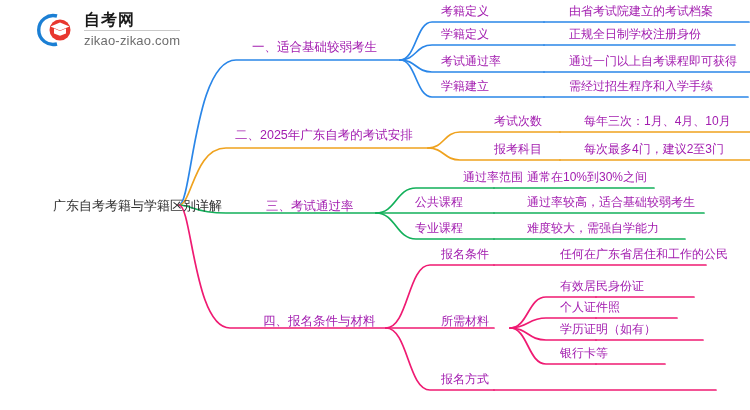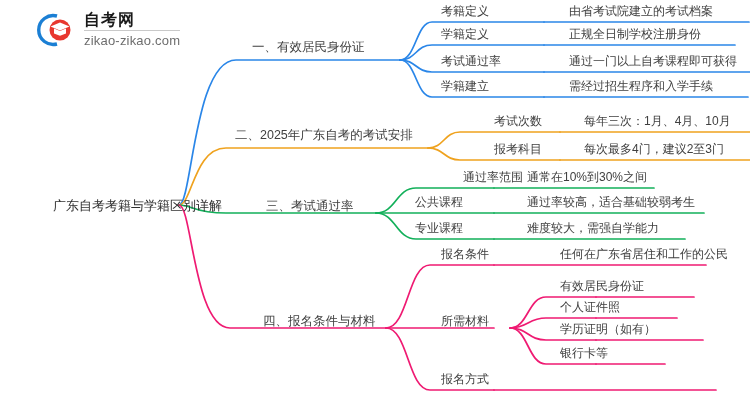--- a/index.html
+++ b/index.html
@@ -18,21 +18,21 @@
   .logo-mark{position:relative;width:40px;height:34px;}
   .logo-text{display:flex;flex-direction:column;line-height:1;}
   .logo-title{font-size:16px;font-weight:bold;color:#1a1a1a;letter-spacing:1px;
               border-bottom:1px solid #c9c9c9;padding-bottom:2px;}
   .logo-sub{font-size:13px;color:#6d6d6d;letter-spacing:.2px;margin-top:3px;text-align:right;}
 
   
   .node{
     position:absolute;
     font-size:12.5px;
-    color:#404040;
+    color:#a21caf;
     white-space:nowrap;
     line-height:1;
   }
   .node.root{font-size:13px;color:#2f2f2f;}
   .node.lvl1{font-size:12.5px;}
   .node.lvl2{font-size:12px;}
   .node.lvl3{font-size:12px;}
 </style>
 </head>
 <body>
@@ -106,21 +106,21 @@
       </svg>
     </div>
     <div class="logo-text">
       <div class="logo-title">自考网</div>
       <div class="logo-sub">zikao-zikao.com</div>
     </div>
   </div>
 
   <div class="node root" style="left:5px;top:199px;margin-left:44px;">广东自考考籍与学籍区别详解</div>
 
-  <div class="node lvl1" style="left:248px;top:41px;">一、有效居民身份证</div>
+  <div class="node lvl1" style="left:248px;top:41px;">一、适合基础较弱考生</div>
 
   <div class="node lvl2" style="left:437px;top:5px;">考籍定义</div>
   <div class="node lvl3" style="left:565px;top:5px;">由省考试院建立的考试档案</div>
 
   <div class="node lvl2" style="left:437px;top:28px;">学籍定义</div>
   <div class="node lvl3" style="left:565px;top:28px;">正规全日制学校注册身份</div>
 
   <div class="node lvl2" style="left:437px;top:55px;">考试通过率</div>
   <div class="node lvl3" style="left:565px;top:55px;">通过一门以上自考课程即可获得</div>
 

